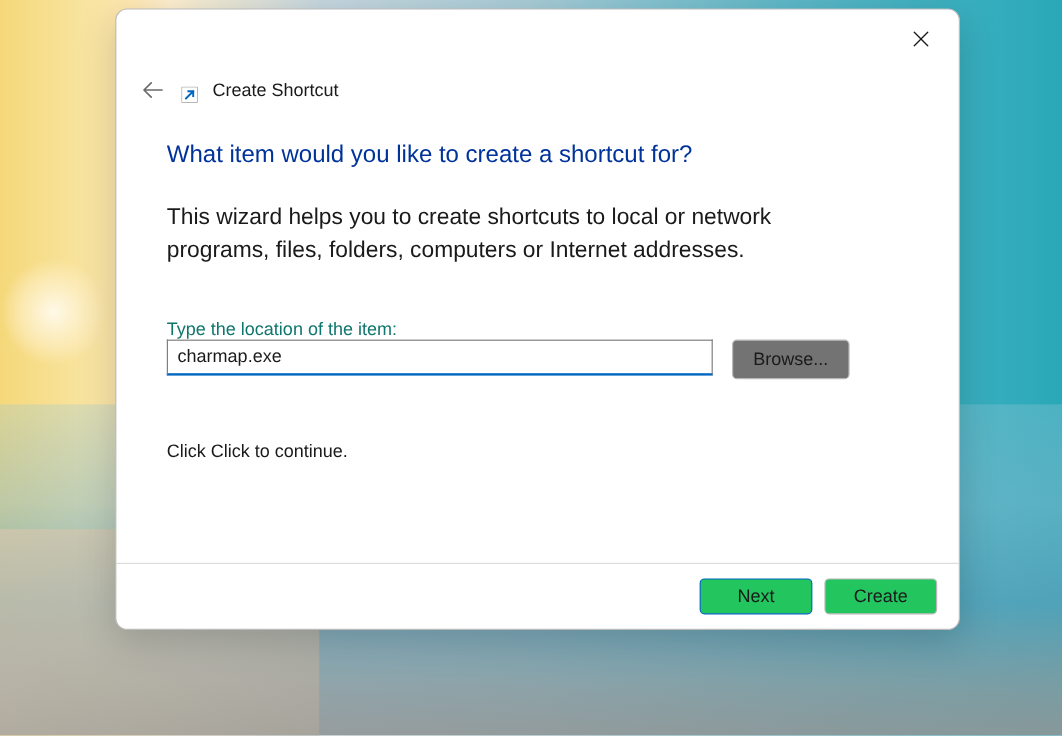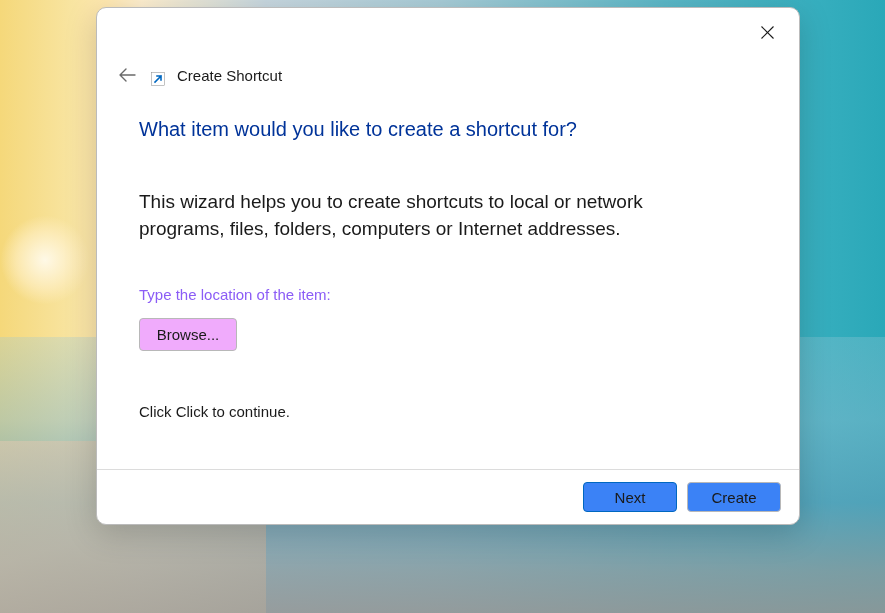--- a/index.html
+++ b/index.html
@@ -124,54 +124,54 @@
     .content {
       position: absolute;
       top: 110px;
       left: 42px;
       right: 42px;
     }
     .main-heading {
       font-size: 20px;
       color: #003399;
       font-weight: 400;
-      margin-bottom: 48px;
+      margin-bottom: 28px;
     }
     .description {
       font-size: 19px;
       color: #1a1a1a;
       line-height: 1.4;
       margin-bottom: 44px;
       max-width: 580px;
     }
     .field-label {
       font-size: 15px;
-      color: #8b5cf6;
-      margin-bottom: 15px;
+      color: #0f766e;
+      margin-bottom: 0;
     }
     .input-row {
       display: flex;
       align-items: flex-start;
       gap: 16px;
     }
     .location-input {
       width: 455px;
       height: 30px;
       padding: 4px 8px;
       font-size: 15px;
       border: 1px solid #808080;
       border-bottom: 2px solid #0067c0;
       outline: none;
       font-family: inherit;
       color: #1a1a1a;
     }
     .browse-btn {
       width: 98px;
       height: 33px;
-      background: #f0abfc;
+      background: #737373;
       border: 1px solid #b8b8b8;
       border-radius: 4px;
       font-size: 15px;
       color: #1a1a1a;
       cursor: pointer;
       font-family: inherit;
     }
     .continue-text {
       margin-top: 52px;
       font-size: 15px;
@@ -182,21 +182,21 @@
       border-top: 1px solid #dcdcdc;
       display: flex;
       align-items: center;
       justify-content: flex-end;
       padding: 0 18px;
       gap: 10px;
     }
     .footer-btn {
       width: 94px;
       height: 30px;
-      background: #3b82f6;
+      background: #22c55e;
       border: 1px solid #b8b8b8;
       border-radius: 4px;
       font-size: 15px;
       color: #1a1a1a;
       cursor: pointer;
       font-family: inherit;
     }
     .footer-btn.primary {
       border: 1px solid #0067c0;
     }
@@ -232,20 +232,21 @@
       </div>
       <div class="header-title">Create Shortcut</div>
     </div>
 
     <div class="content">
       <h1 class="main-heading">What item would you like to create a shortcut for?</h1>
       <p class="description">This wizard helps you to create shortcuts to local or network programs, files, folders, computers or Internet addresses.</p>
 
       <div class="field-label">Type the location of the item:</div>
       <div class="input-row">
+        <input type="text" class="location-input" value="charmap.exe" style="">
         <button class="browse-btn">Browse...</button>
       </div>
 
       <p class="continue-text">Click Click to continue.</p>
     </div>
   </div>
 
   <div class="dialog-footer">
     <button class="footer-btn primary">Next</button>
     <button class="footer-btn">Create</button>

